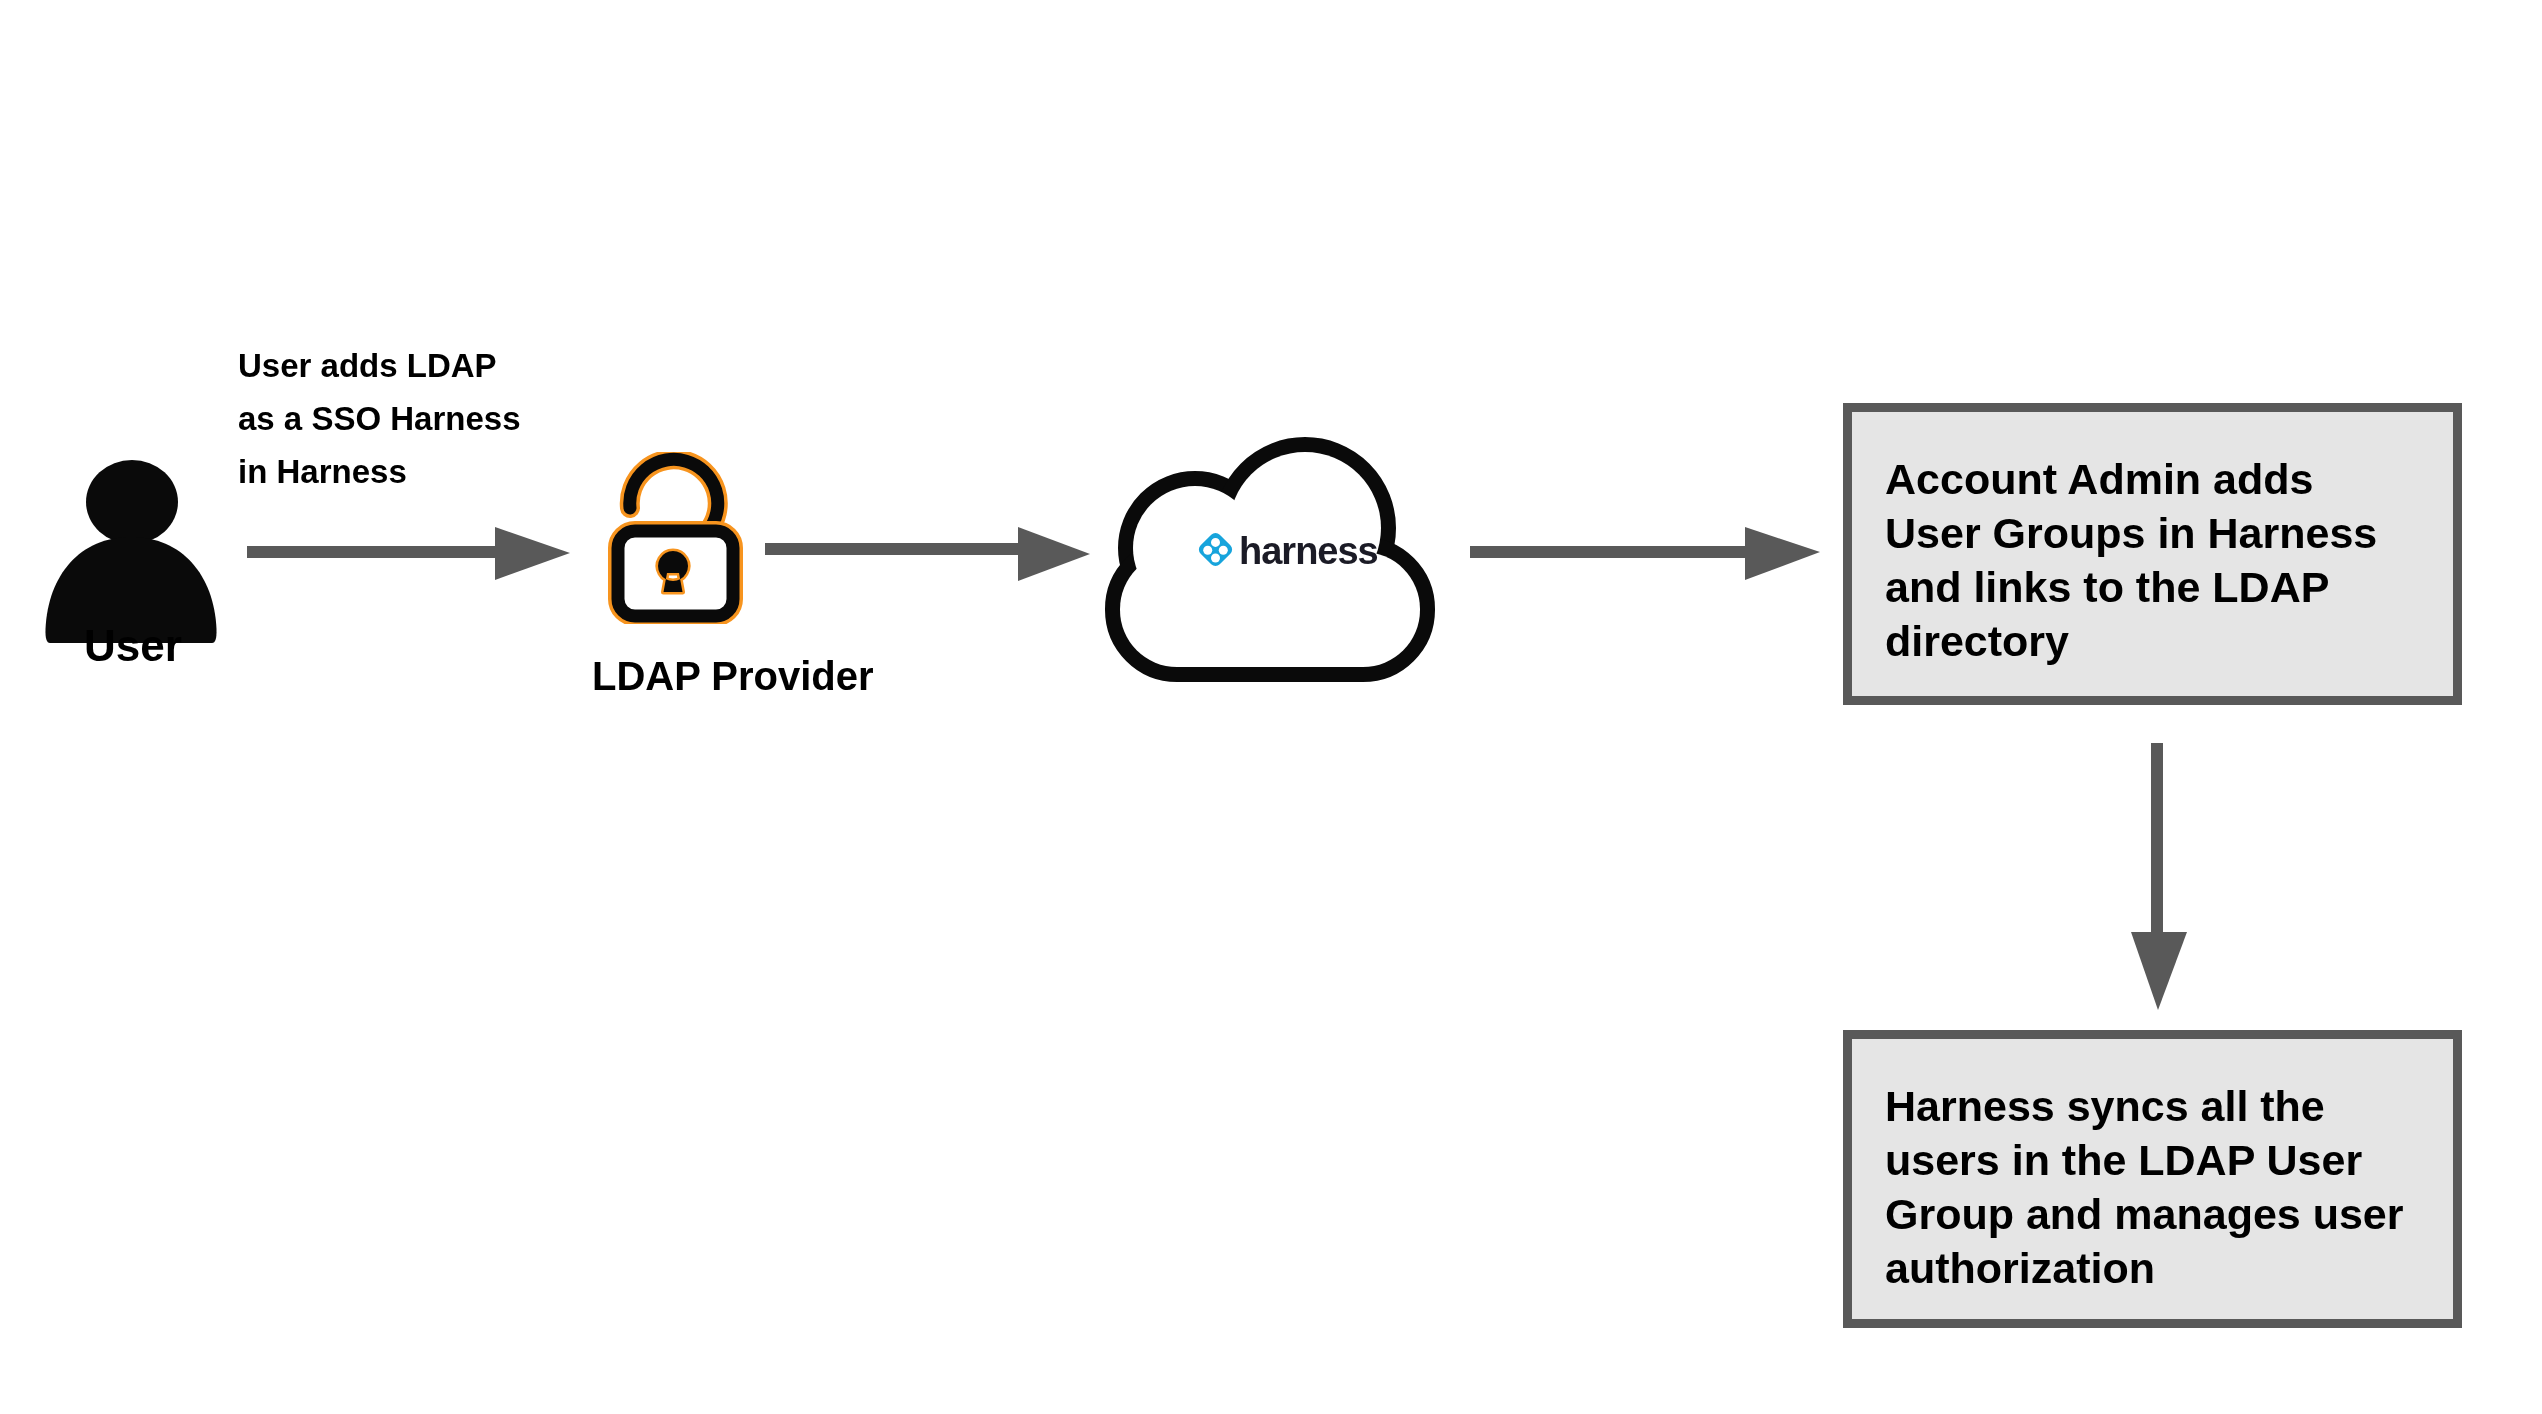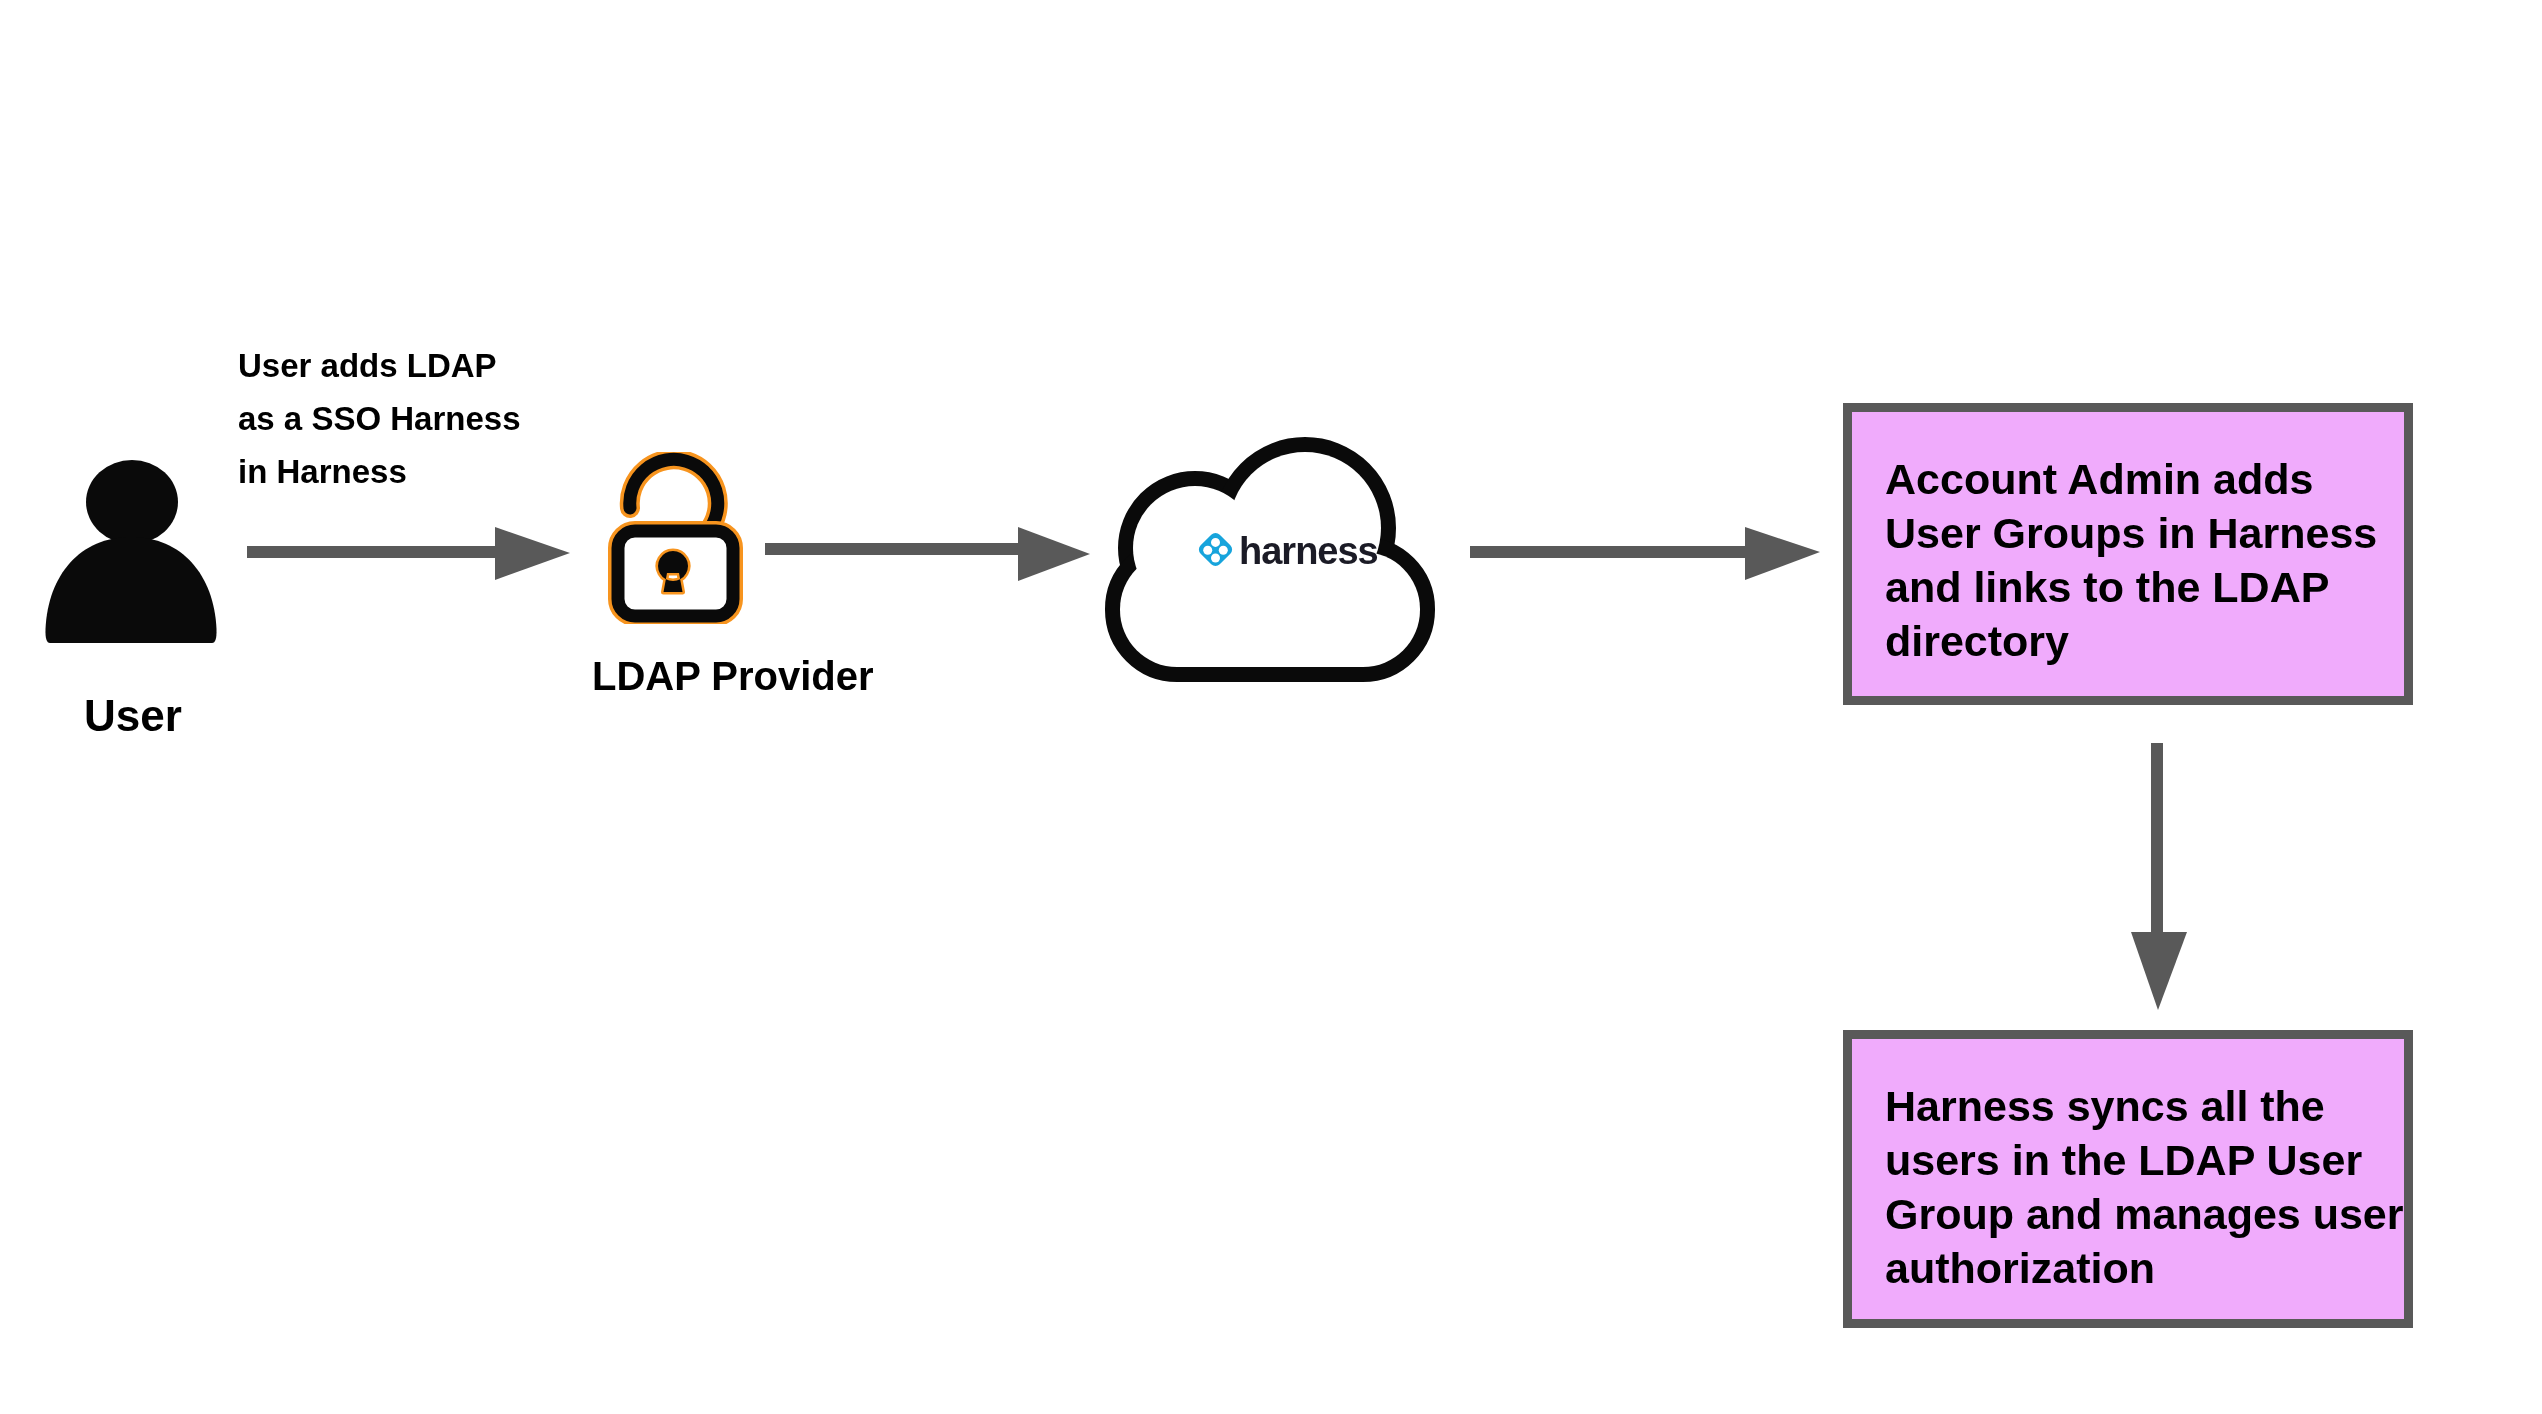--- a/index.html
+++ b/index.html
@@ -12,21 +12,21 @@
   .stage { position: absolute; left: 0; top: 0; width: 2542px; height: 1414px; }
   .abs { position: absolute; }
 
   
   .bold-label {
     font-weight: 700; color: var(--text, #000);
     white-space: nowrap;
   }
   #caption { left: 238px; top: 339px; font-size: 33px; line-height: 53px; font-weight: 700; color: var(--text, #000); }
   #caption span { display: block; white-space: nowrap; }
-  #user-label { left: 33px; top: 692px; width: 200px; text-align: center; font-size: 44px; line-height: 48px; }
+  #user-label { left: 33px; top: 622px; width: 200px; text-align: center; font-size: 44px; line-height: 48px; }
   #ldap-label { left: 547px; top: 652px; font-size: 40px; line-height: 48px; margin-left: 45px; }
 
   
   #person-icon { left: 44px; top: 458px; }
   #lock-icon { left: 605px; top: 452px; }
   #cloud-icon { left: 1105px; top: 430px; }
 
   #arrow1 { left: 245px; top: 525px; }
   #arrow2 { left: 763px; top: 525px; }
   #arrow3 { left: 1468px; top: 525px; }
@@ -35,22 +35,22 @@
   .arrow-fill { fill: var(--arrow, #595959); }
   .fill-black { fill: var(--icon-black, #0a0a0a); }
   .stroke-black { stroke: var(--icon-black, #0a0a0a); fill: none; }
   .glow { stroke: var(--lock-glow, #f7941e); fill: none; }
   .body-black { stroke: var(--icon-black, #0a0a0a); fill: #ffffff; }
   .cloud-stroke { stroke: var(--icon-black, #0a0a0a); fill: none; }
   .cloud-fill { fill: #ffffff; }
 
   
   .flow-box {
-    width: 570px; box-sizing: border-box;
-    background: #f0abfc;
+    width: 619px; box-sizing: border-box;
+    background: #e5e5e5;
     border: 9px solid var(--box-border, #595959);
     padding: 40px 10px 0 33px;
     font-weight: 700; font-size: 43px; line-height: 54px;
     color: var(--text, #000);
   }
   .flow-box span { display: block; white-space: nowrap; }
   #box1 { left: 1843px; top: 403px; height: 302px; }
   #box2 { left: 1843px; top: 1030px; height: 298px; }
 
   

